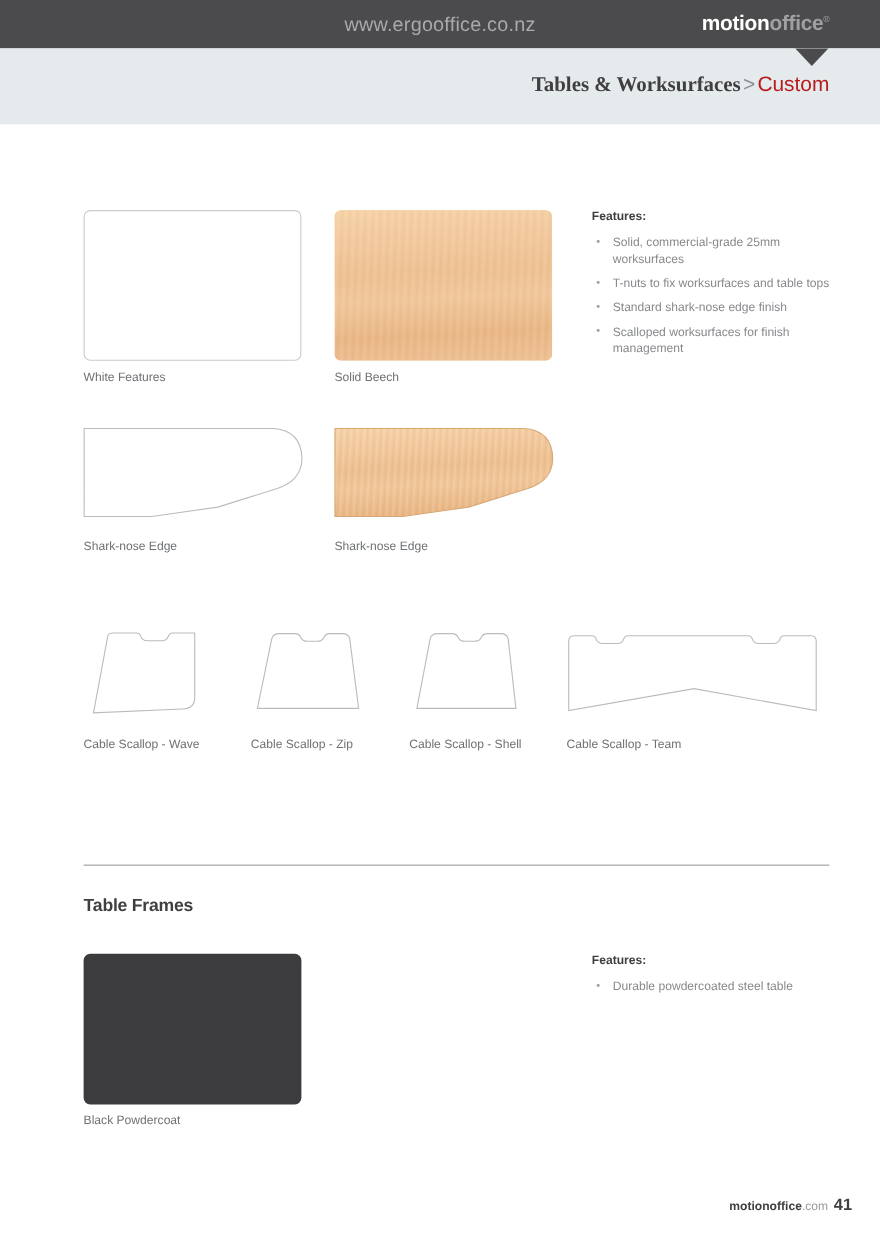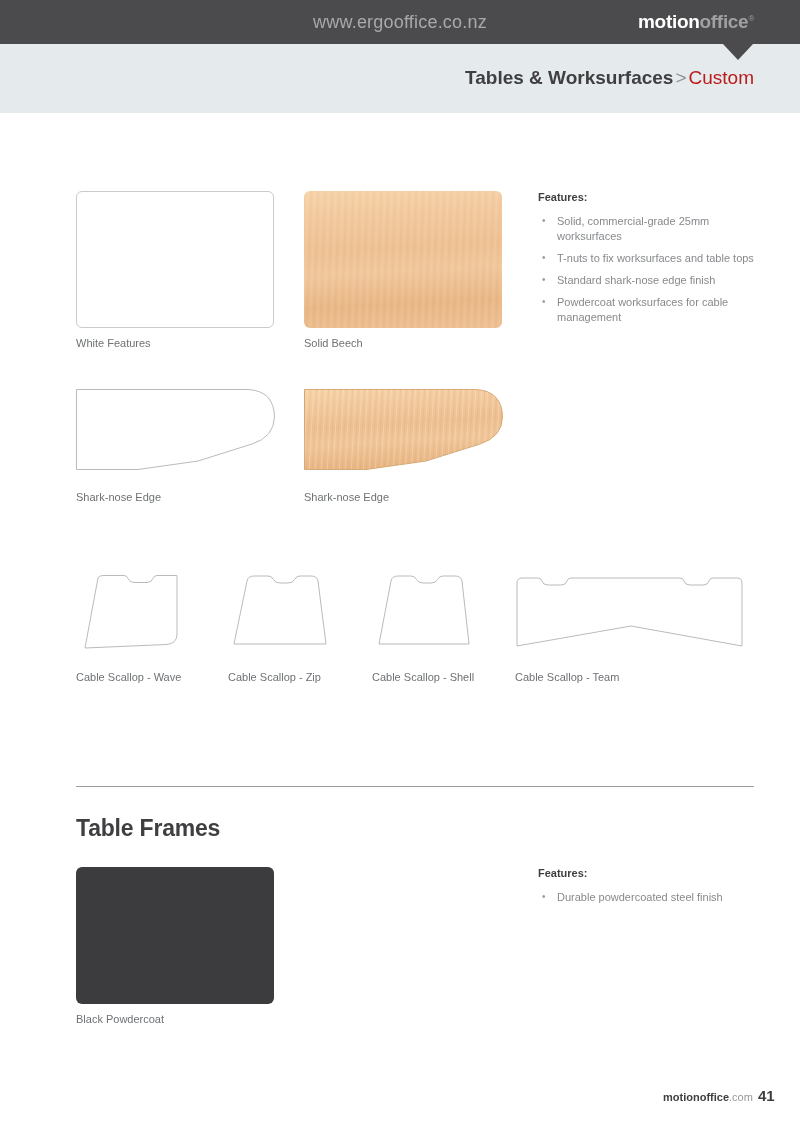--- a/index.html
+++ b/index.html
@@ -59,21 +59,21 @@
     border-left: 15px solid transparent;
     border-right: 15px solid transparent;
     border-top: 16px solid #4b4b4d;
   }
   .breadcrumb {
     position: absolute;
     right: 46px; top: 67px;
     font-size: 19px;
     white-space: nowrap;
   }
-  .bc-main { color: #3f3f41; font-weight: bold; }
+  .bc-main { color: #3f3f41; font-weight: bold; font-family: Liberation Serif, serif; }
   .bc-sep { color: #8e9295; font-weight: normal; padding: 0 2px; }
   .bc-sub { color: #b91c1c; font-weight: normal; margin-top: 17px; }
 
   
   .swatch {
     position: absolute;
     border-radius: 6px;
   }
   .swatch-white {
     left: 76px; top: 191px;
@@ -138,21 +138,21 @@
   
   .divider {
     position: absolute;
     left: 76px; top: 786px;
     width: 678px; height: 1px;
     background: #9a9c9f;
   }
   .section-heading {
     position: absolute;
     left: 76px; top: 815px;
-    font-size: 23px;
+    font-size: 16px;
     font-weight: bold;
     color: #3f3f41;
     letter-spacing: -0.2px;
   }
 
   
   .footer-brand {
     position: absolute;
     left: 663px; top: 1091px;
     font-size: 11px;
@@ -189,21 +189,21 @@
 <div class="swatch-label" style="left:76px; top:337px;">White Features</div>
 
 <div class="swatch swatch-beech"></div>
 <div class="swatch-label" style="left:304px; top:337px;">Solid Beech</div>
 
 <div class="features-block" style="left:538px; top:191px; width:230px;">
   <div class="features-title">Features:</div>
   <div class="feature-item">Solid, commercial-grade 25mm worksurfaces</div>
   <div class="feature-item">T-nuts to fix worksurfaces and table tops</div>
   <div class="feature-item">Standard shark-nose edge finish</div>
-  <div class="feature-item">Powdercoat worksurfaces for cable management</div>
+  <div class="feature-item">Scalloped worksurfaces for finish management</div>
 </div>
 
 <div class="shape" style="left:76px; top:389px;">
   <svg width="200" height="82" viewBox="0 0 200 82">
     <path d="M0.5,0.5 L172,0.5 Q198,2 198.5,28 Q198,48 176,55 L122,72 L62,80.5 L0.5,80.5 Z" fill="#ffffff" stroke="#b9bbbd" stroke-width="1"></path>
   </svg>
 </div>
 <div class="swatch-label" style="left:76px; top:491px;">Shark-nose Edge</div>
 
 <div class="shape" style="left:304px; top:389px;">
@@ -272,19 +272,19 @@
 <div class="swatch-label" style="left:515px; top:671px;">Cable Scallop - Team</div>
 
 <div class="divider"></div>
 <div class="section-heading">Table Frames</div>
 
 <div class="swatch swatch-black"></div>
 <div class="swatch-label" style="left:76px; top:1013px;">Black Powdercoat</div>
 
 <div class="features-block" style="left:538px; top:867px; width:230px;">
   <div class="features-title">Features:</div>
-  <div class="feature-item">Durable powdercoated steel finish</div>
+  <div class="feature-item">Durable powdercoated steel table</div>
 </div>
 
 <div class="footer-brand">
   <span class="f-motion">motionoffice</span><span class="f-com">.com</span>
 </div>
 <div class="page-number">41</div>
 
 </body></html>

